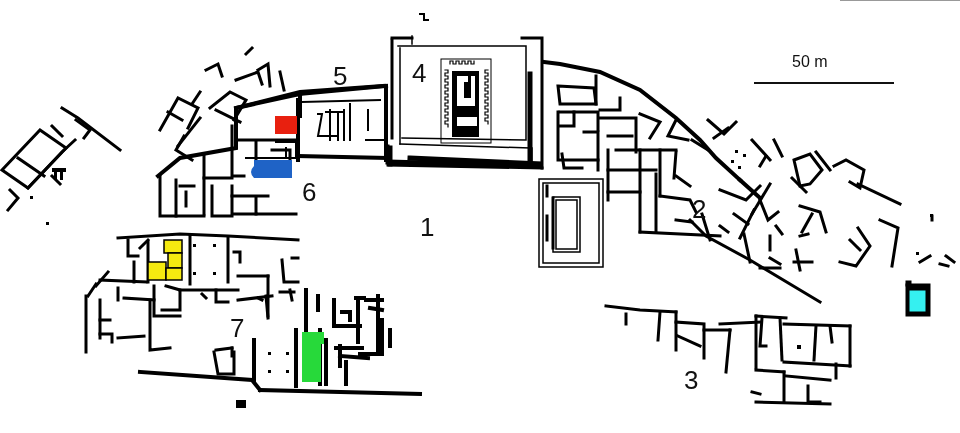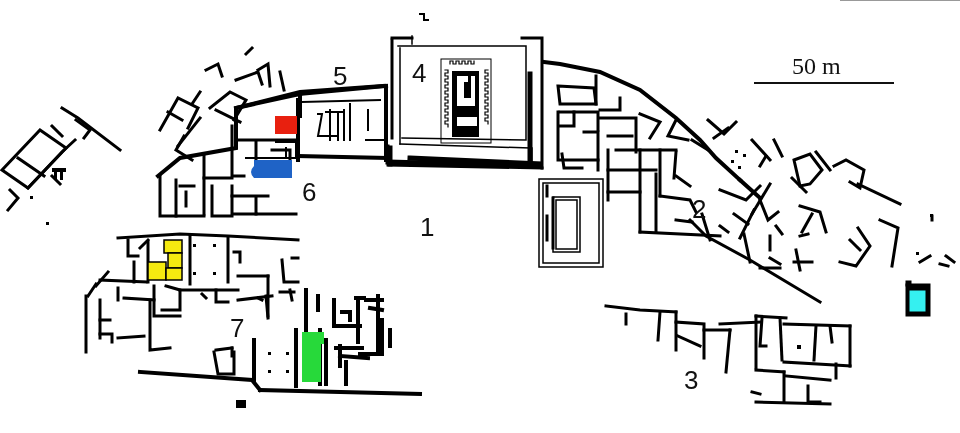--- a/index.html
+++ b/index.html
@@ -1,19 +1,19 @@
 <!DOCTYPE html>
 <html><head>
 <meta charset="utf-8">
 <style>
   html, body { margin: 0; padding: 0; background: #ffffff; }
   body { width: 960px; height: 433px; overflow: hidden; position: relative; font-family: "Liberation Sans", sans-serif; }
   .map { position: absolute; left: 0; top: 0; width: 960px; height: 433px; }
   .label { position: absolute; font-family: "Liberation Sans", sans-serif; font-size: 26px; color: #111; line-height: 1; }
-  .scale-label { position: absolute; left: 792px; top: 53px; font-size: 24px; color: #111; font-family: Liberation Serif, serif; }
+  .scale-label { position: absolute; left: 792px; top: 53px; font-size: 16px; color: #111; font-family: Liberation Sans, sans-serif; }
   .scale-bar { position: absolute; left: 754px; top: 82px; width: 140px; height: 2px; background: #111; }
   .topline { position: absolute; left: 840px; top: 0; width: 120px; height: 1px; background: #999; }
 </style>
 </head>
 <body>
 
 <svg class="map" viewBox="0 0 960 433" xmlns="http://www.w3.org/2000/svg">
   <g fill="none" stroke="#000" stroke-linecap="square">
 
     <g stroke-width="3">

